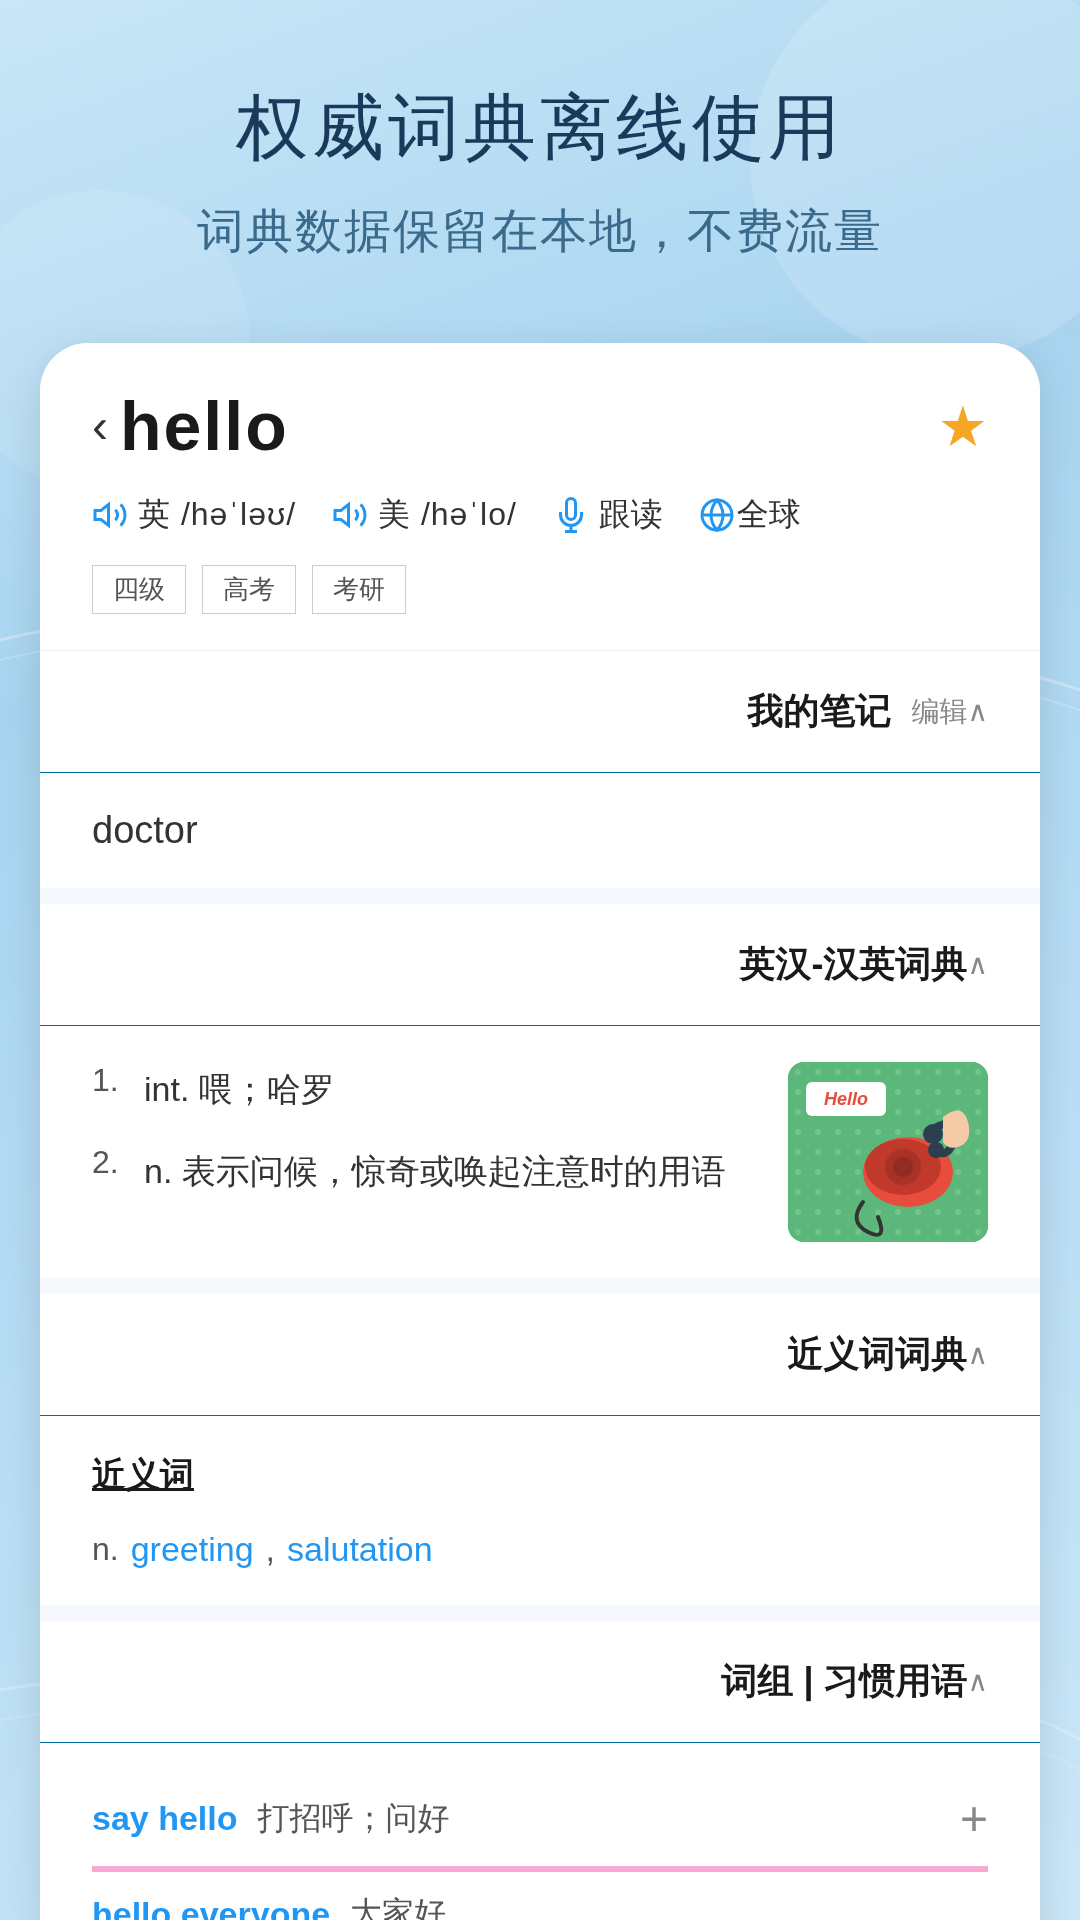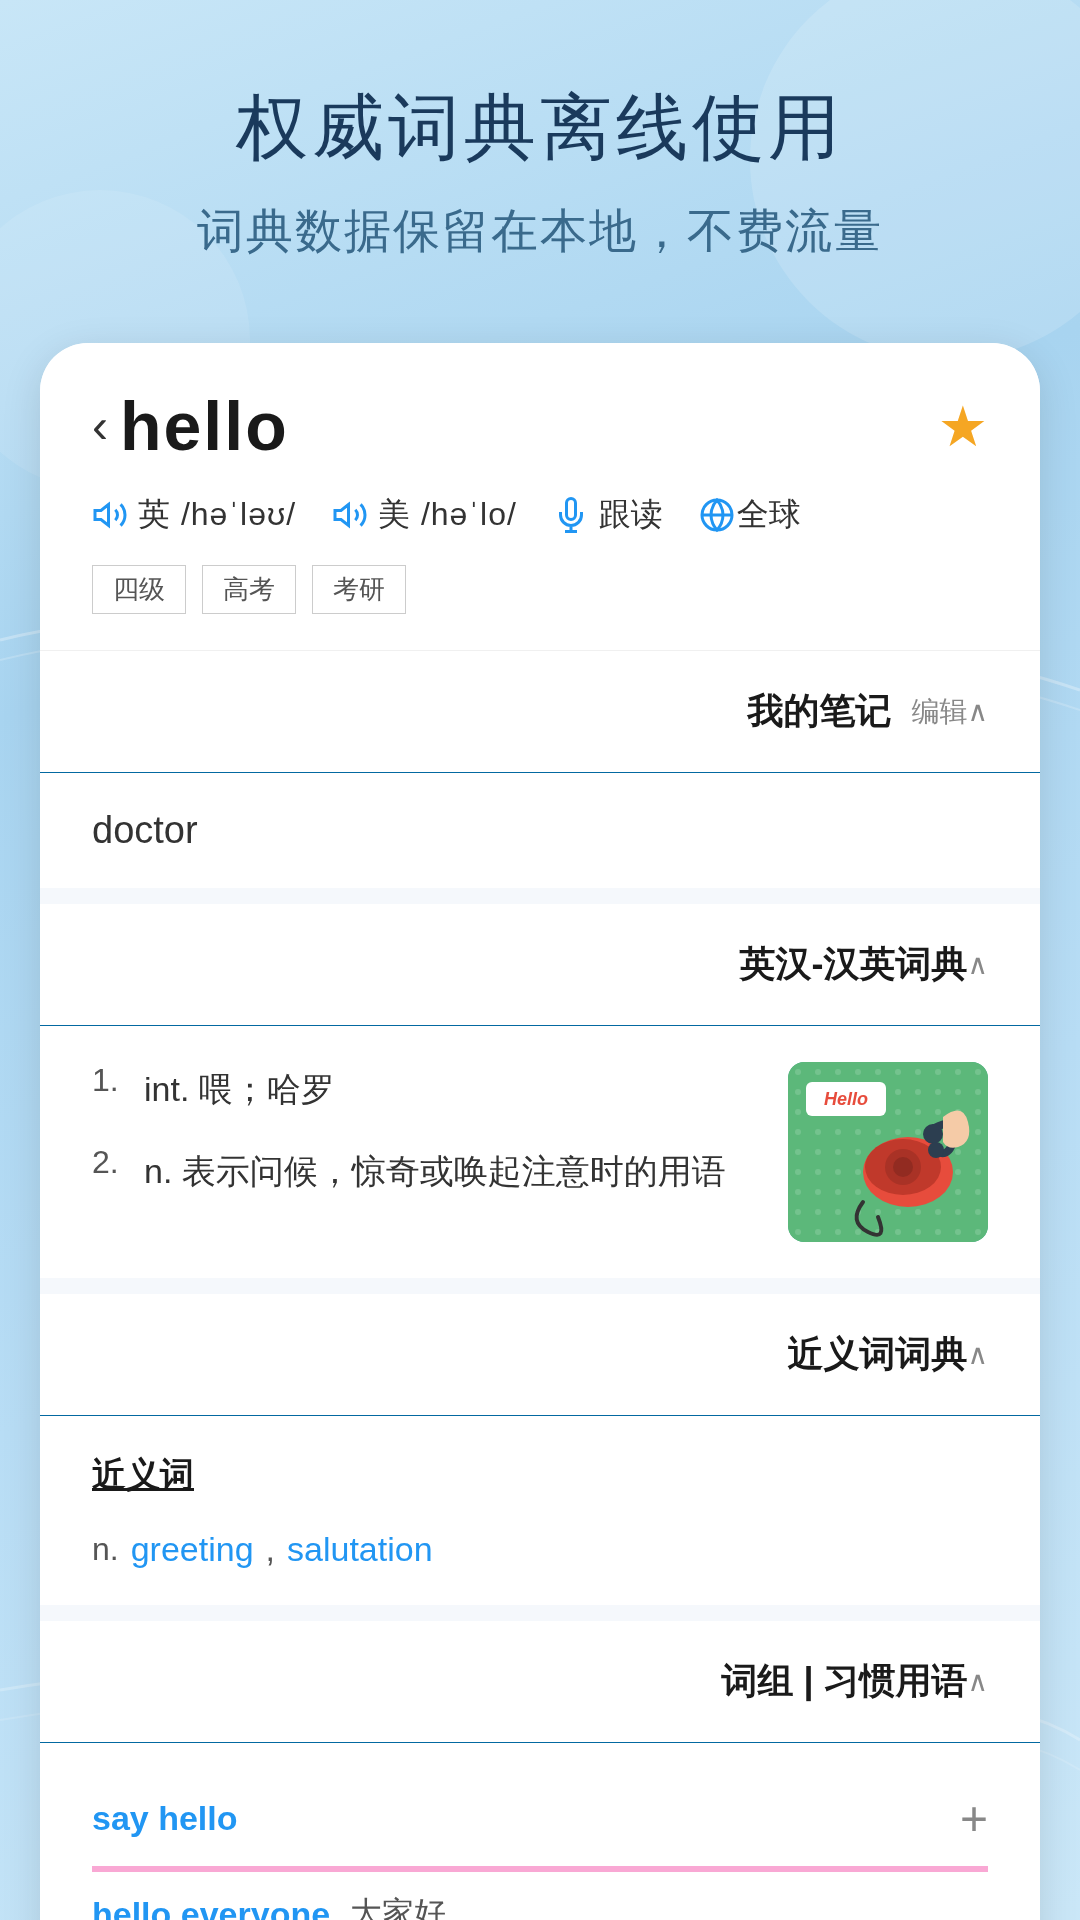--- a/index.html
+++ b/index.html
@@ -478,20 +478,21 @@
 
   <div class="section">
     <div class="section-header">
       <span class="section-title">词组 | 习惯用语</span>
       <span class="chevron-up">∧</span>
     </div>
     <div class="phrases-content">
       <div class="phrase-item">
         <div class="phrase-left">
           <span class="phrase-en">say hello</span>
+          <span class="phrase-zh">打招呼；问好</span>
         </div>
         <span class="phrase-add">+</span>
       </div>
       <div class="phrase-item">
         <div class="phrase-left">
           <span class="phrase-en">hello everyone</span>
           <span class="phrase-zh">大家好</span>
         </div>
       </div>
     </div>

